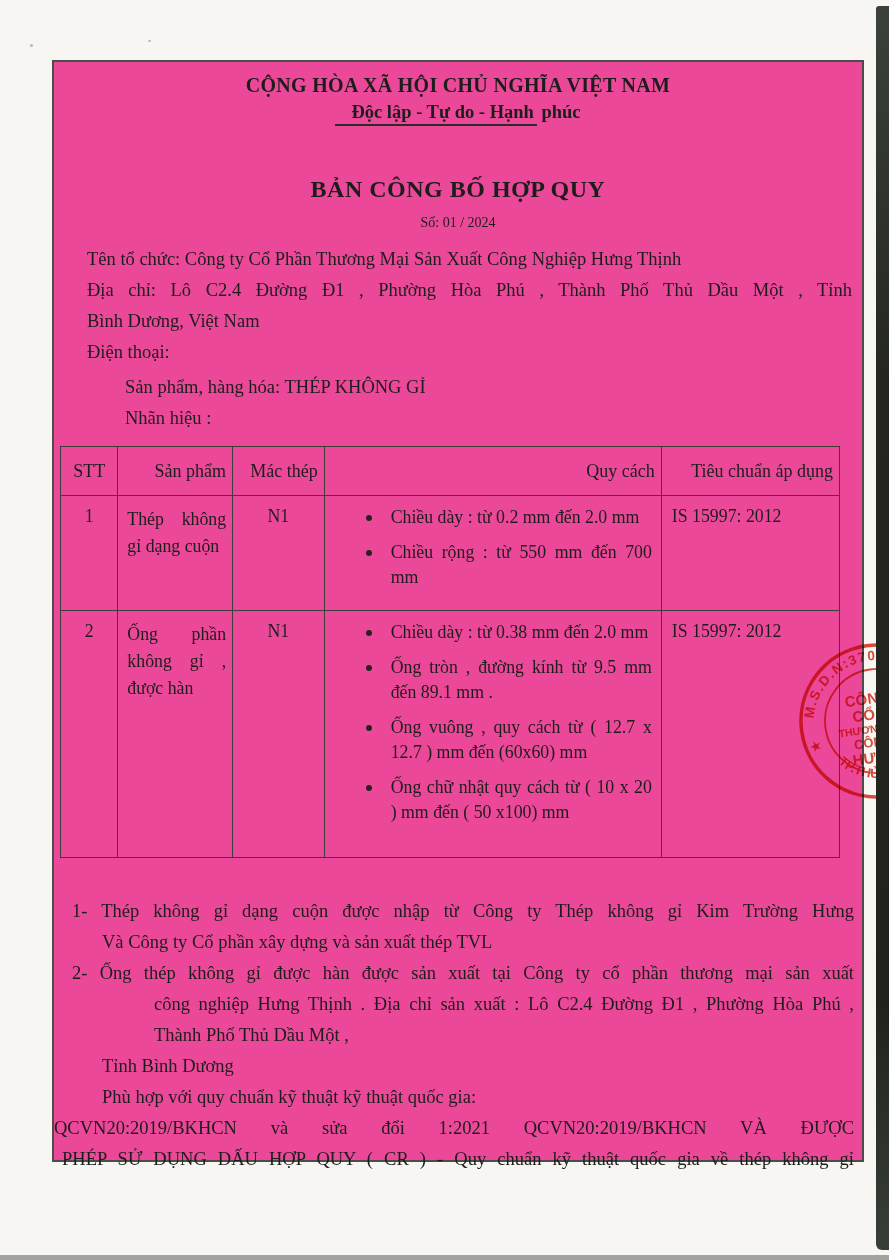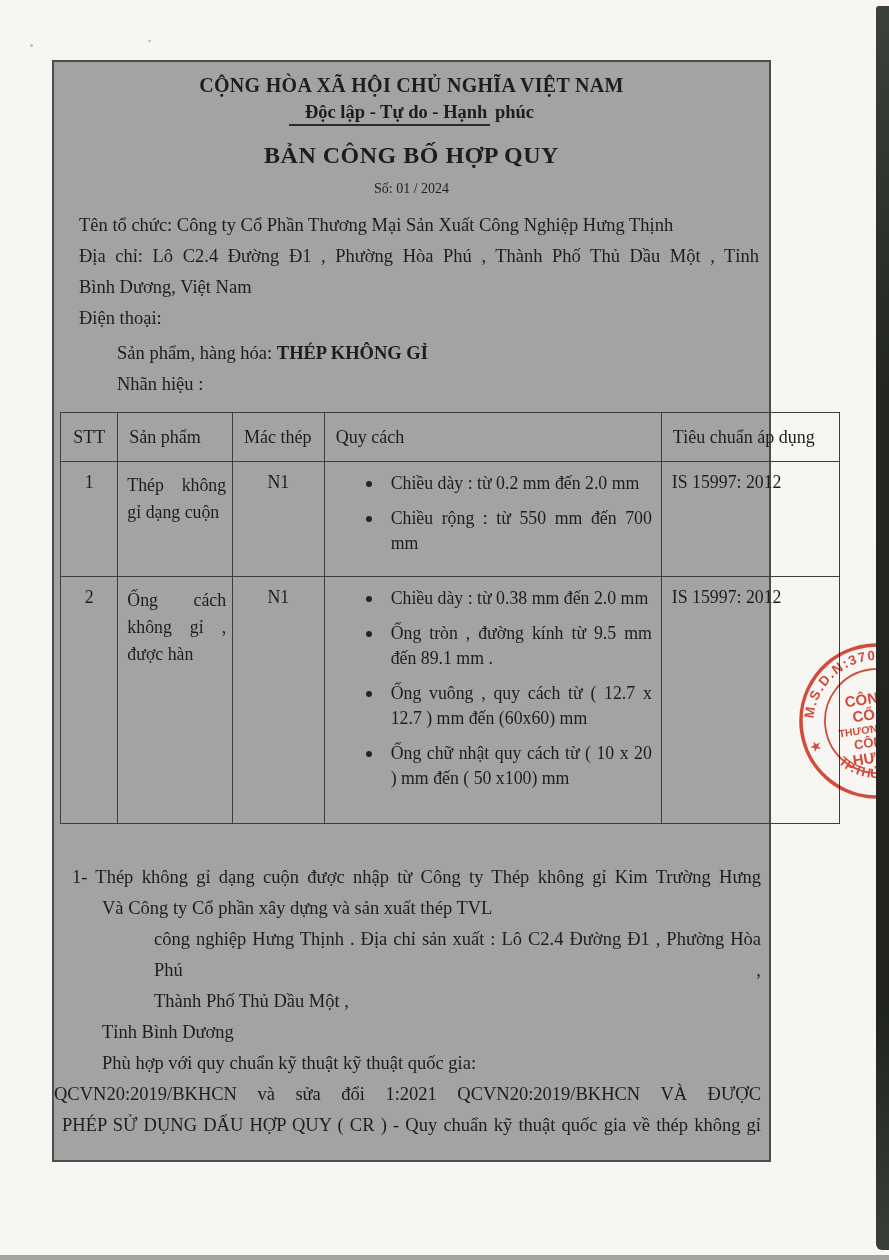--- a/index.html
+++ b/index.html
@@ -19,56 +19,56 @@
   }
   .scan-strip-bottom {
     position: absolute; left: 0; bottom: 0; width: 100%; height: 5px;
     background: #a3a3a0; z-index: 8;
   }
   .speck { position:absolute; background:#b9b9b3; border-radius:50%; }
 
   
   .frame {
     position: absolute; left: 52px; top: 60px;
-    width: 719px; height: 1102px;
+    width: 812px; height: 1102px;
     border: 2px solid #4c4c49;
     box-sizing: border-box;
-    background: #a3a3a3;
+    background: #ec4899;
     padding-top: 10px;
   }
 
   .center { text-align: center; }
   .republic { font-size: 20px; font-weight: bold; line-height: 26px; letter-spacing: .3px; }
   .motto { font-size: 18.5px; font-weight: bold; line-height: 24px; margin-top: 2px; }
   .motto .u { border-bottom: 2px solid #2b2b28; padding: 0 3px 2px 16px; }
-  .doc-title { font-size: 24px; font-weight: bold; line-height: 28px; margin-top: 17px; letter-spacing: .5px; }
+  .doc-title { font-size: 24px; font-weight: bold; line-height: 28px; margin-top: 51px; letter-spacing: .5px; }
   .doc-number { font-size: 14px; line-height: 26px; margin-top: 7px; }
 
   .body-text { font-size: 18.5px; line-height: 31px; }
-  .info { margin: 8px 10px 0 25px; }
+  .info { margin: 8px 10px 0 33px; }
   .indent1 { margin-left: 38px; }
   .jlast { text-align: justify; text-align-last: justify; }
-  .bold { font-weight: bold; }
+  .bold { font-weight: normal; }
   .mt4 { margin-top: 4px; }
 
   
   table.spec-table {
     border-collapse: collapse;
     margin: 12px 0 0 6px;
     width: 780px;
     table-layout: fixed;
     font-size: 17.8px;
     border-radius: 28px;
   }
   .spec-table th, .spec-table td {
     border: 1.6px solid #3d3d3a;
     vertical-align: top;
     font-weight: normal;
   }
-  .spec-table th { height: 44px; vertical-align: middle; text-align: left; padding: 2px 6px 2px 11px; font-size: 18px; }
+  .spec-table th { height: 44px; vertical-align: middle; text-align: right; padding: 2px 6px 2px 11px; font-size: 18px; }
   .spec-table th.c, .spec-table td.c { text-align: center; padding-left: 2px; padding-right: 2px; }
   .col-stt { width: 57px; } .col-prod { width: 114px; } .col-grade { width: 91px; }
   .col-spec { width: 335px; } .col-std { width: 177px; }
   .spec-table td { padding-top: 10px; }
   td.prod-cell { padding: 10px 6px 8px 9px; line-height: 27px; }
   td.prod-cell .pl { white-space: nowrap; overflow: hidden; }
   td.prod-cell .pl.j { text-align: justify; text-align-last: justify; }
   td.std-cell { padding: 10px 4px 8px 10px; }
   td.spec-cell { padding: 9px 9px 6px 0; }
   .bullet-item { position: relative; padding-left: 66px; text-align: justify; line-height: 25.5px; }
@@ -144,39 +144,40 @@
           <td class="c">N1</td>
           <td class="spec-cell">
             <div class="bullet-item"><span class="dot"></span><span>Chiều dày : từ 0.2 mm đến 2.0 mm</span></div>
             <div class="bullet-item"><span class="dot"></span><span>Chiều rộng : từ 550 mm đến 700 mm</span></div>
           </td>
           <td class="std-cell">IS 15997: 2012</td>
         </tr>
         <tr class="row-2">
           <td class="c">2</td>
           <td class="prod-cell">
-            <div class="pl j">Ống cách</div>
+            <div class="pl j">Ống phần</div>
             <div class="pl j">không gỉ ,</div>
             <div class="pl">được hàn</div>
           </td>
           <td class="c">N1</td>
           <td class="spec-cell">
             <div class="bullet-item"><span class="dot"></span><span>Chiều dày : từ 0.38 mm đến 2.0 mm</span></div>
             <div class="bullet-item"><span class="dot"></span><span>Ống tròn , đường kính từ 9.5 mm đến 89.1 mm .</span></div>
             <div class="bullet-item"><span class="dot"></span><span>Ống vuông , quy cách từ ( 12.7 x 12.7 ) mm đến (60x60) mm</span></div>
             <div class="bullet-item"><span class="dot"></span><span>Ống chữ nhật quy cách từ ( 10 x 20 ) mm đến ( 50 x100) mm</span></div>
           </td>
           <td class="std-cell">IS 15997: 2012</td>
         </tr>
       </tbody>
     </table>
 
     <div class="notes body-text">
       <div class="note-line ml46 jlast">1- Thép không gỉ dạng cuộn được nhập từ Công ty Thép không gỉ Kim Trường Hưng</div>
       <div class="note-line ml48">Và Công ty Cổ phần xây dựng và sản xuất thép TVL</div>
+      <div class="note-line ml46 jlast">2- Ống thép không gỉ được hàn được sản xuất tại Công ty cổ phần thương mại sản xuất</div>
       <div class="note-line ml76 jlast">công nghiệp Hưng Thịnh . Địa chỉ sản xuất : Lô C2.4 Đường Đ1 , Phường Hòa Phú ,</div>
       <div class="note-line ml76">Thành Phố Thủ Dầu Một ,</div>
       <div class="note-line ml48">Tỉnh Bình Dương</div>
       <div class="note-line ml48">Phù hợp với quy chuẩn kỹ thuật kỹ thuật quốc gia:</div>
       <div class="note-line ml62 jlast">QCVN20:2019/BKHCN và sửa đổi 1:2021 QCVN20:2019/BKHCN VÀ ĐƯỢC</div>
       <div class="note-line ml8 jlast">PHÉP SỬ DỤNG DẤU HỢP QUY ( CR ) -  Quy chuẩn kỹ thuật quốc gia về thép không gỉ</div>
     </div>
 
   </div>
 

